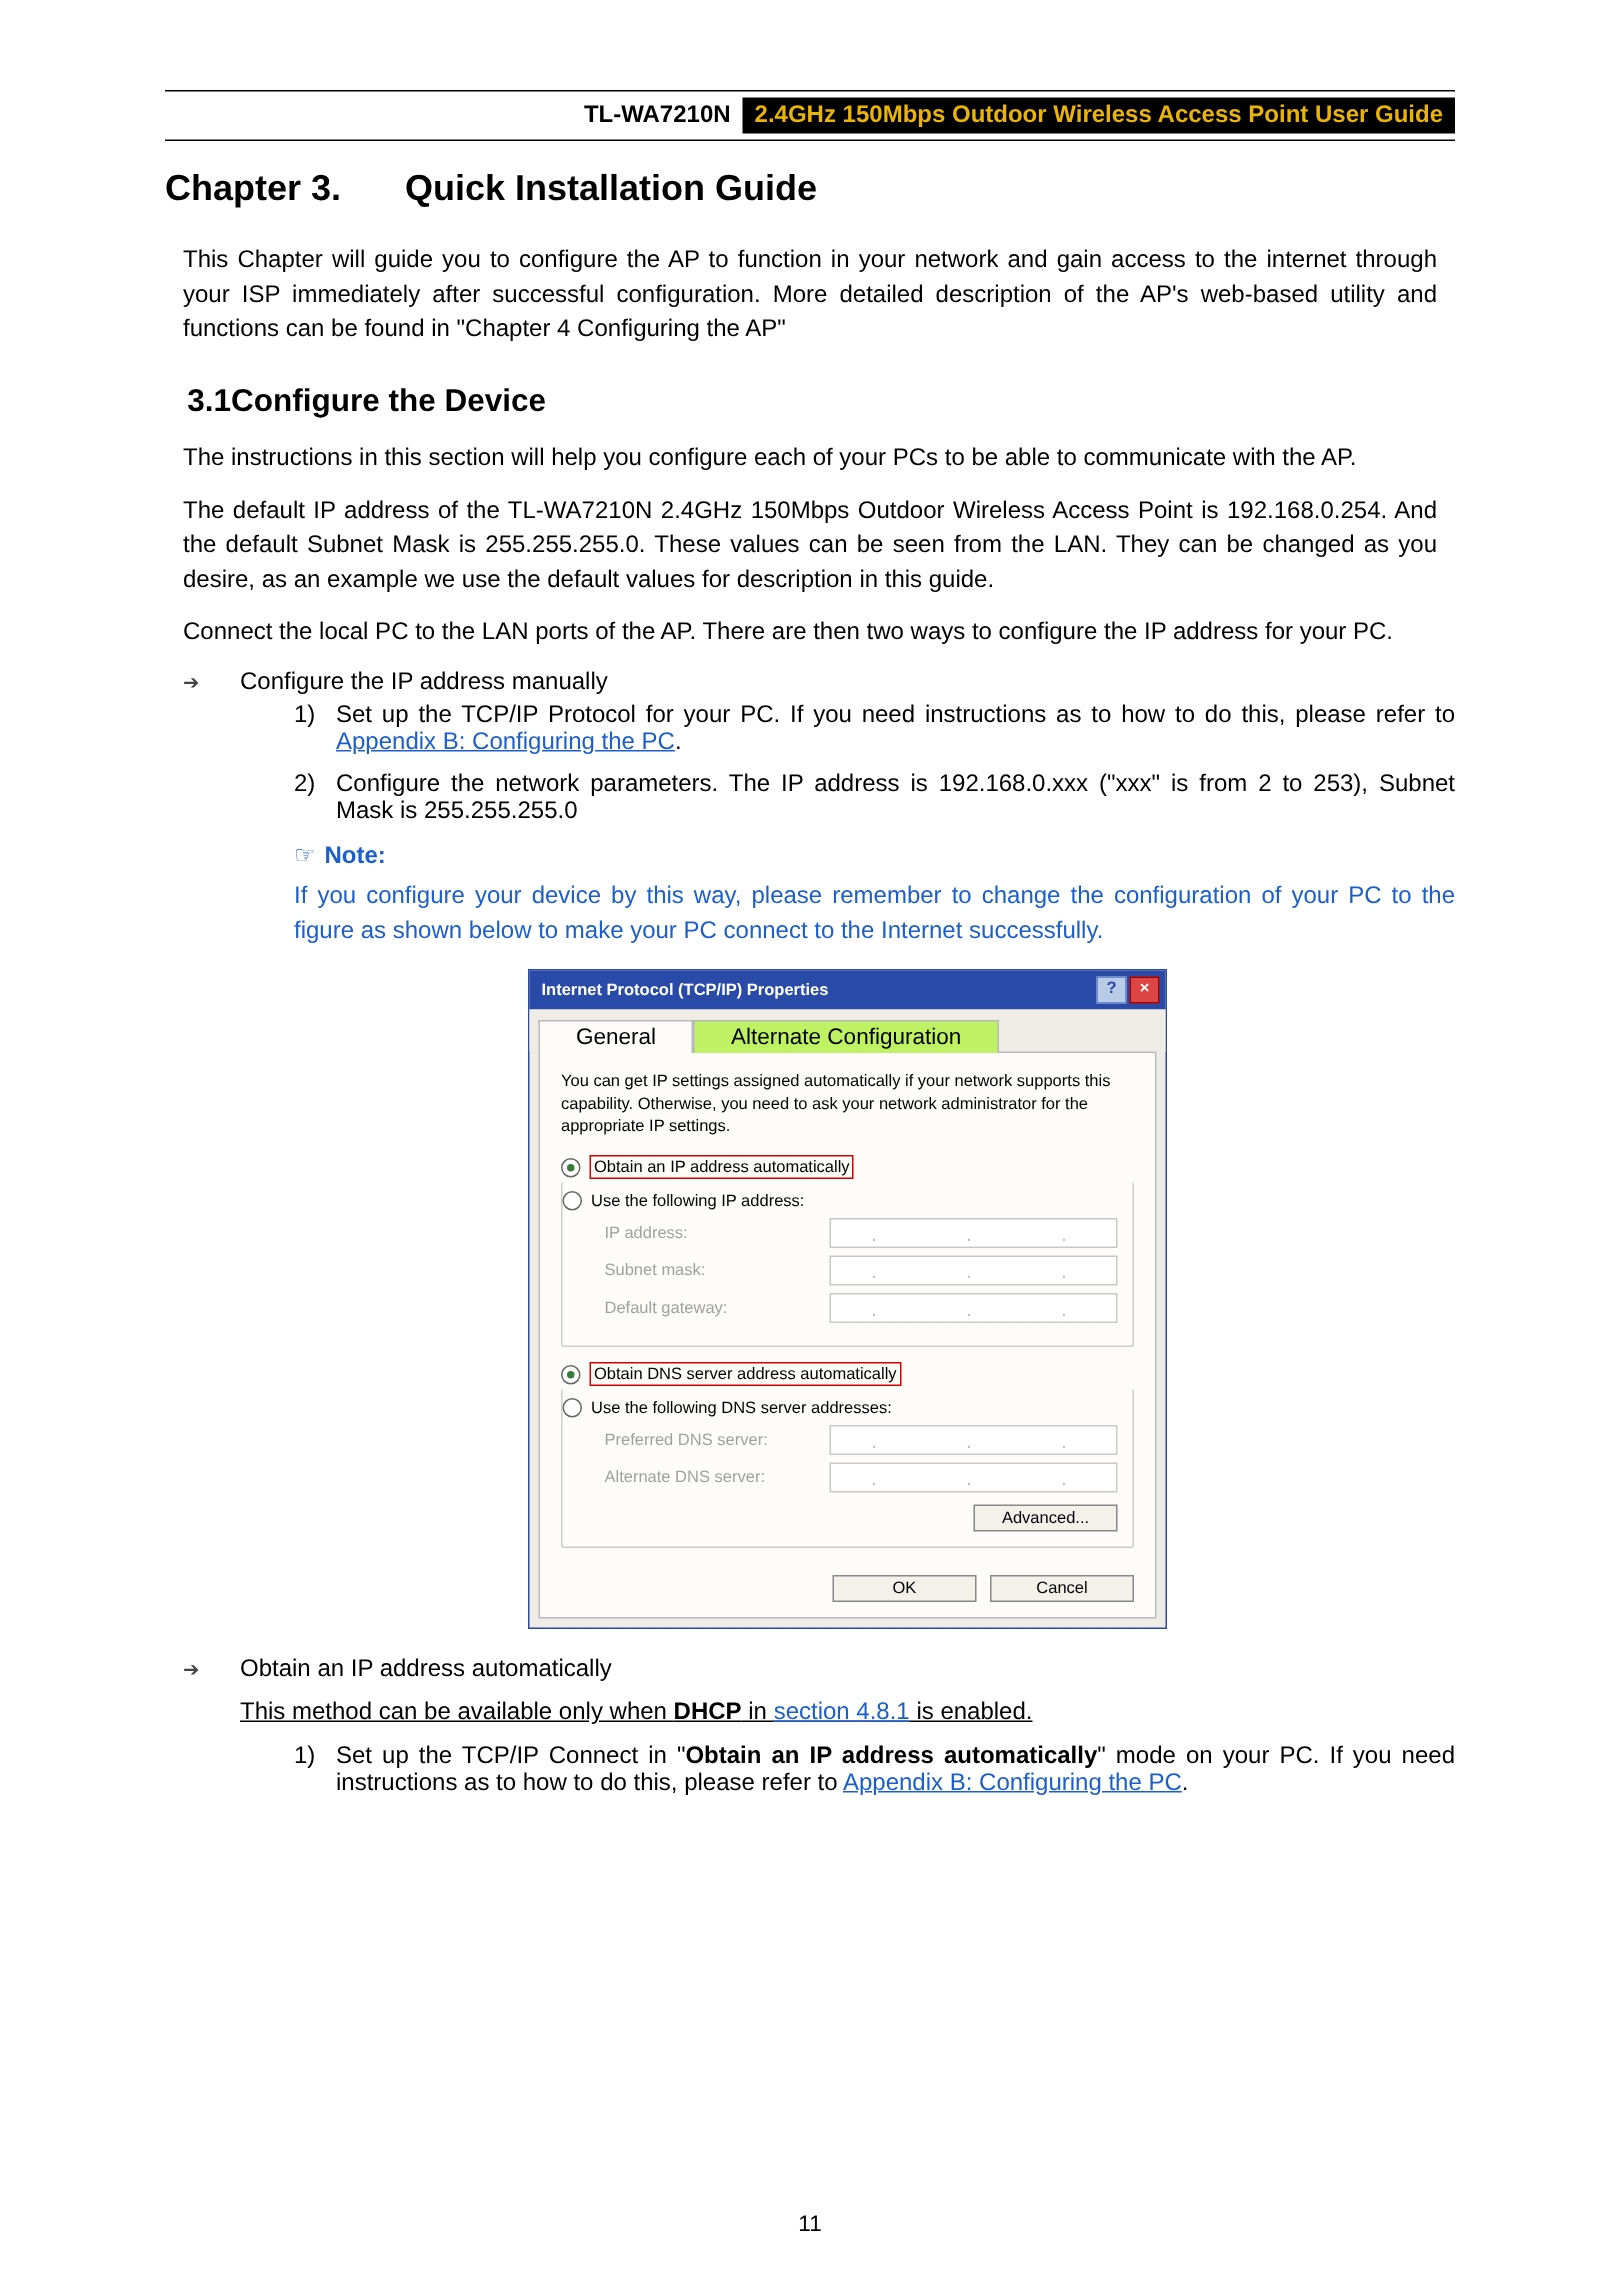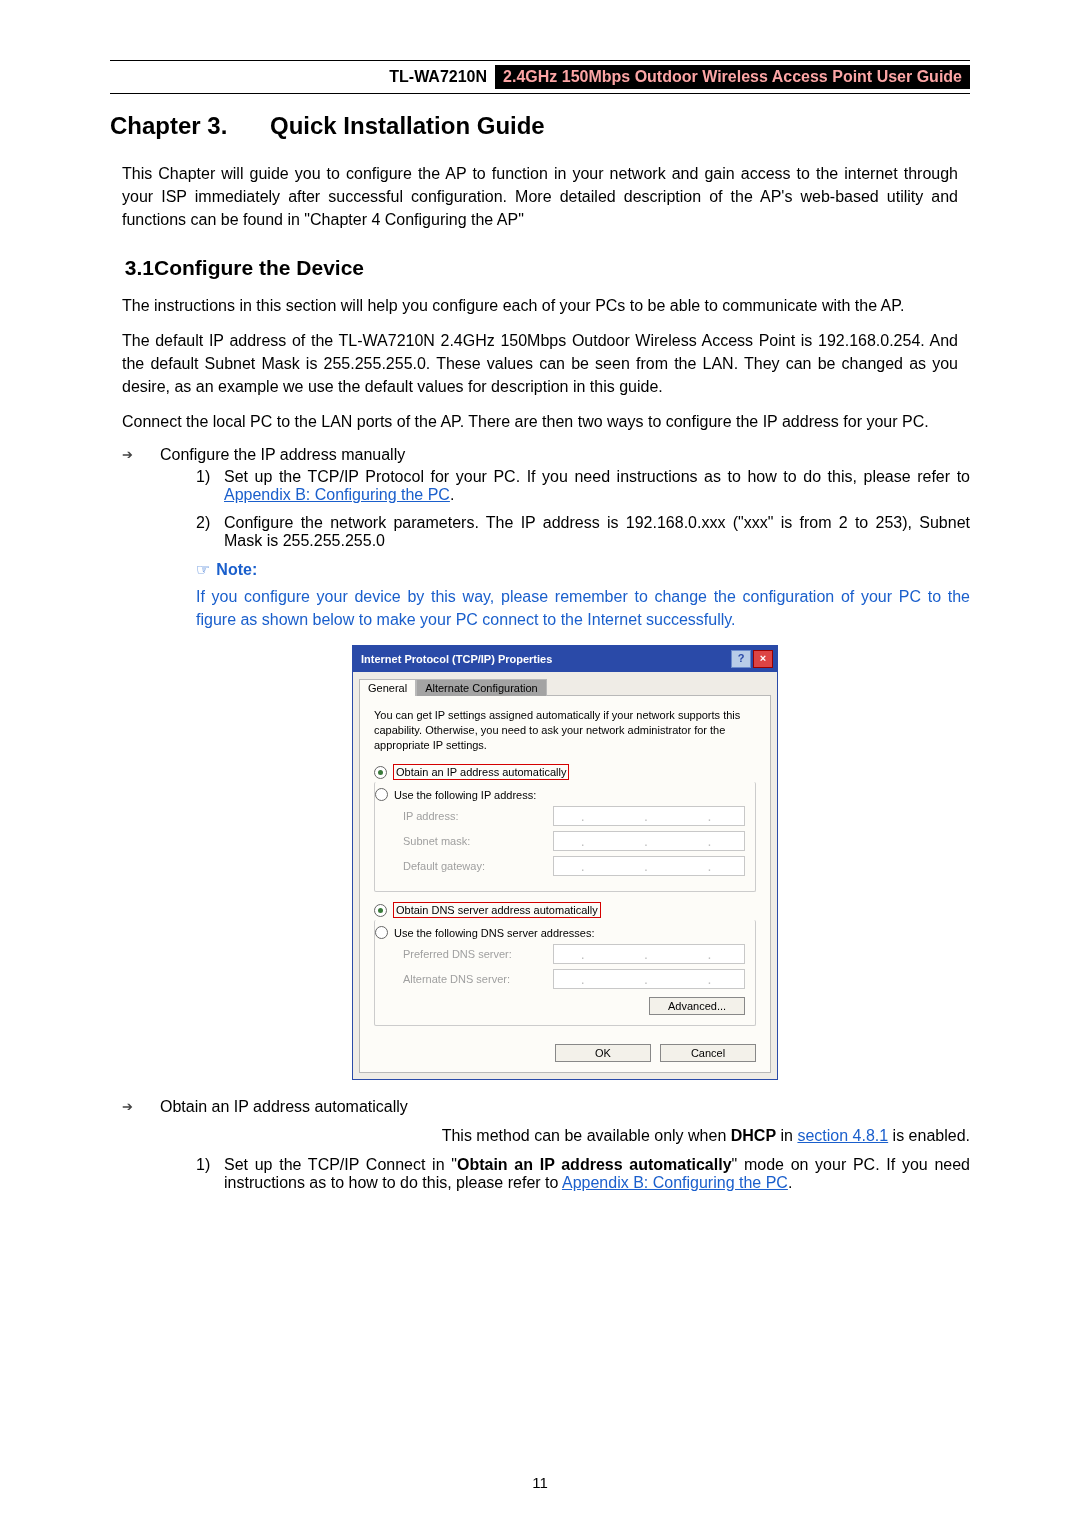--- a/index.html
+++ b/index.html
@@ -22,21 +22,21 @@
     padding: 4px 0;
     text-align: right;
   }
   .header-content { display: inline-block; }
   .model {
     font-weight: bold;
     padding: 3px 8px;
   }
   .model-desc {
     background: #000;
-    color: #fca5a5;
+    color: #eab308;
     font-weight: bold;
     padding: 3px 8px;
     display: inline-block;
   }
   h1.chapter-title {
     font-size: 24px;
     font-weight: bold;
     margin: 18px 0 22px 0;
   }
   .chap-num { display: inline-block; width: 160px; }
@@ -86,26 +86,26 @@
     display:flex; align-items:center; justify-content:center;
     font-size:11px; line-height:1;
   }
   .dlg-help-btn { background:#b8cce8; color:#2a4aa8; border:1px solid #6a8acc; }
   .dlg-tabs { padding: 6px 6px 0 6px; background:#efece6; }
   .dlg-tab {
     display:inline-block;
     background:#fdfcf8;
     border:1px solid #b8b8b8;
     border-bottom:none;
-    padding:2px 8px;
-    font-size:11px;
+    padding:2px 24px;
+    font-size:15px;
     position:relative;
     top:1px;
   }
-  .dlg-tab.inactive { background:#a3a3a3; }
+  .dlg-tab.inactive { background:#bef264; }
   .dlg-body {
     margin: 0 6px 6px 6px;
     background:#fdfcf8;
     border:1px solid #b8b8b8;
     padding:12px 14px 10px 14px;
   }
   .dlg-desc { font-size:11px; margin-bottom:12px; line-height:1.35;}
   .fs { border:1px solid #ccc; border-radius:2px; padding:8px 10px 10px 10px; margin-bottom:10px; position:relative;}
   .radio-row { margin:4px 0; display:flex; align-items:center; }
   .radio-dot {
@@ -257,21 +257,21 @@
               <span class="dlg-btn">OK</span>
               <span class="dlg-btn">Cancel</span>
             </div>
           </div>
         </div>
       </div>
     </li>
 
     <li>
       <span>Obtain an IP address automatically</span>
-      <p style="margin:8px 0 8px 0; text-align:right;">
+      <p style="margin:8px 0 8px 0; text-align:left;text-decoration:underline;">
         <span>This method can be available only when </span><span class="bold">DHCP</span><span> in </span><a href="#" class="inline-link">section 4.8.1</a><span> is enabled.</span>
       </p>
       <ol class="num-list">
         <li>
           <span class="num">1)</span>
           <span>Set up the TCP/IP Connect in "</span><span class="bold">Obtain an IP address automatically</span><span>" mode on your PC. If you need instructions as to how to do this, please refer to </span><a href="#" class="inline-link">Appendix B: Configuring the PC</a><span>.</span>
         </li>
       </ol>
     </li>
   </ul>

